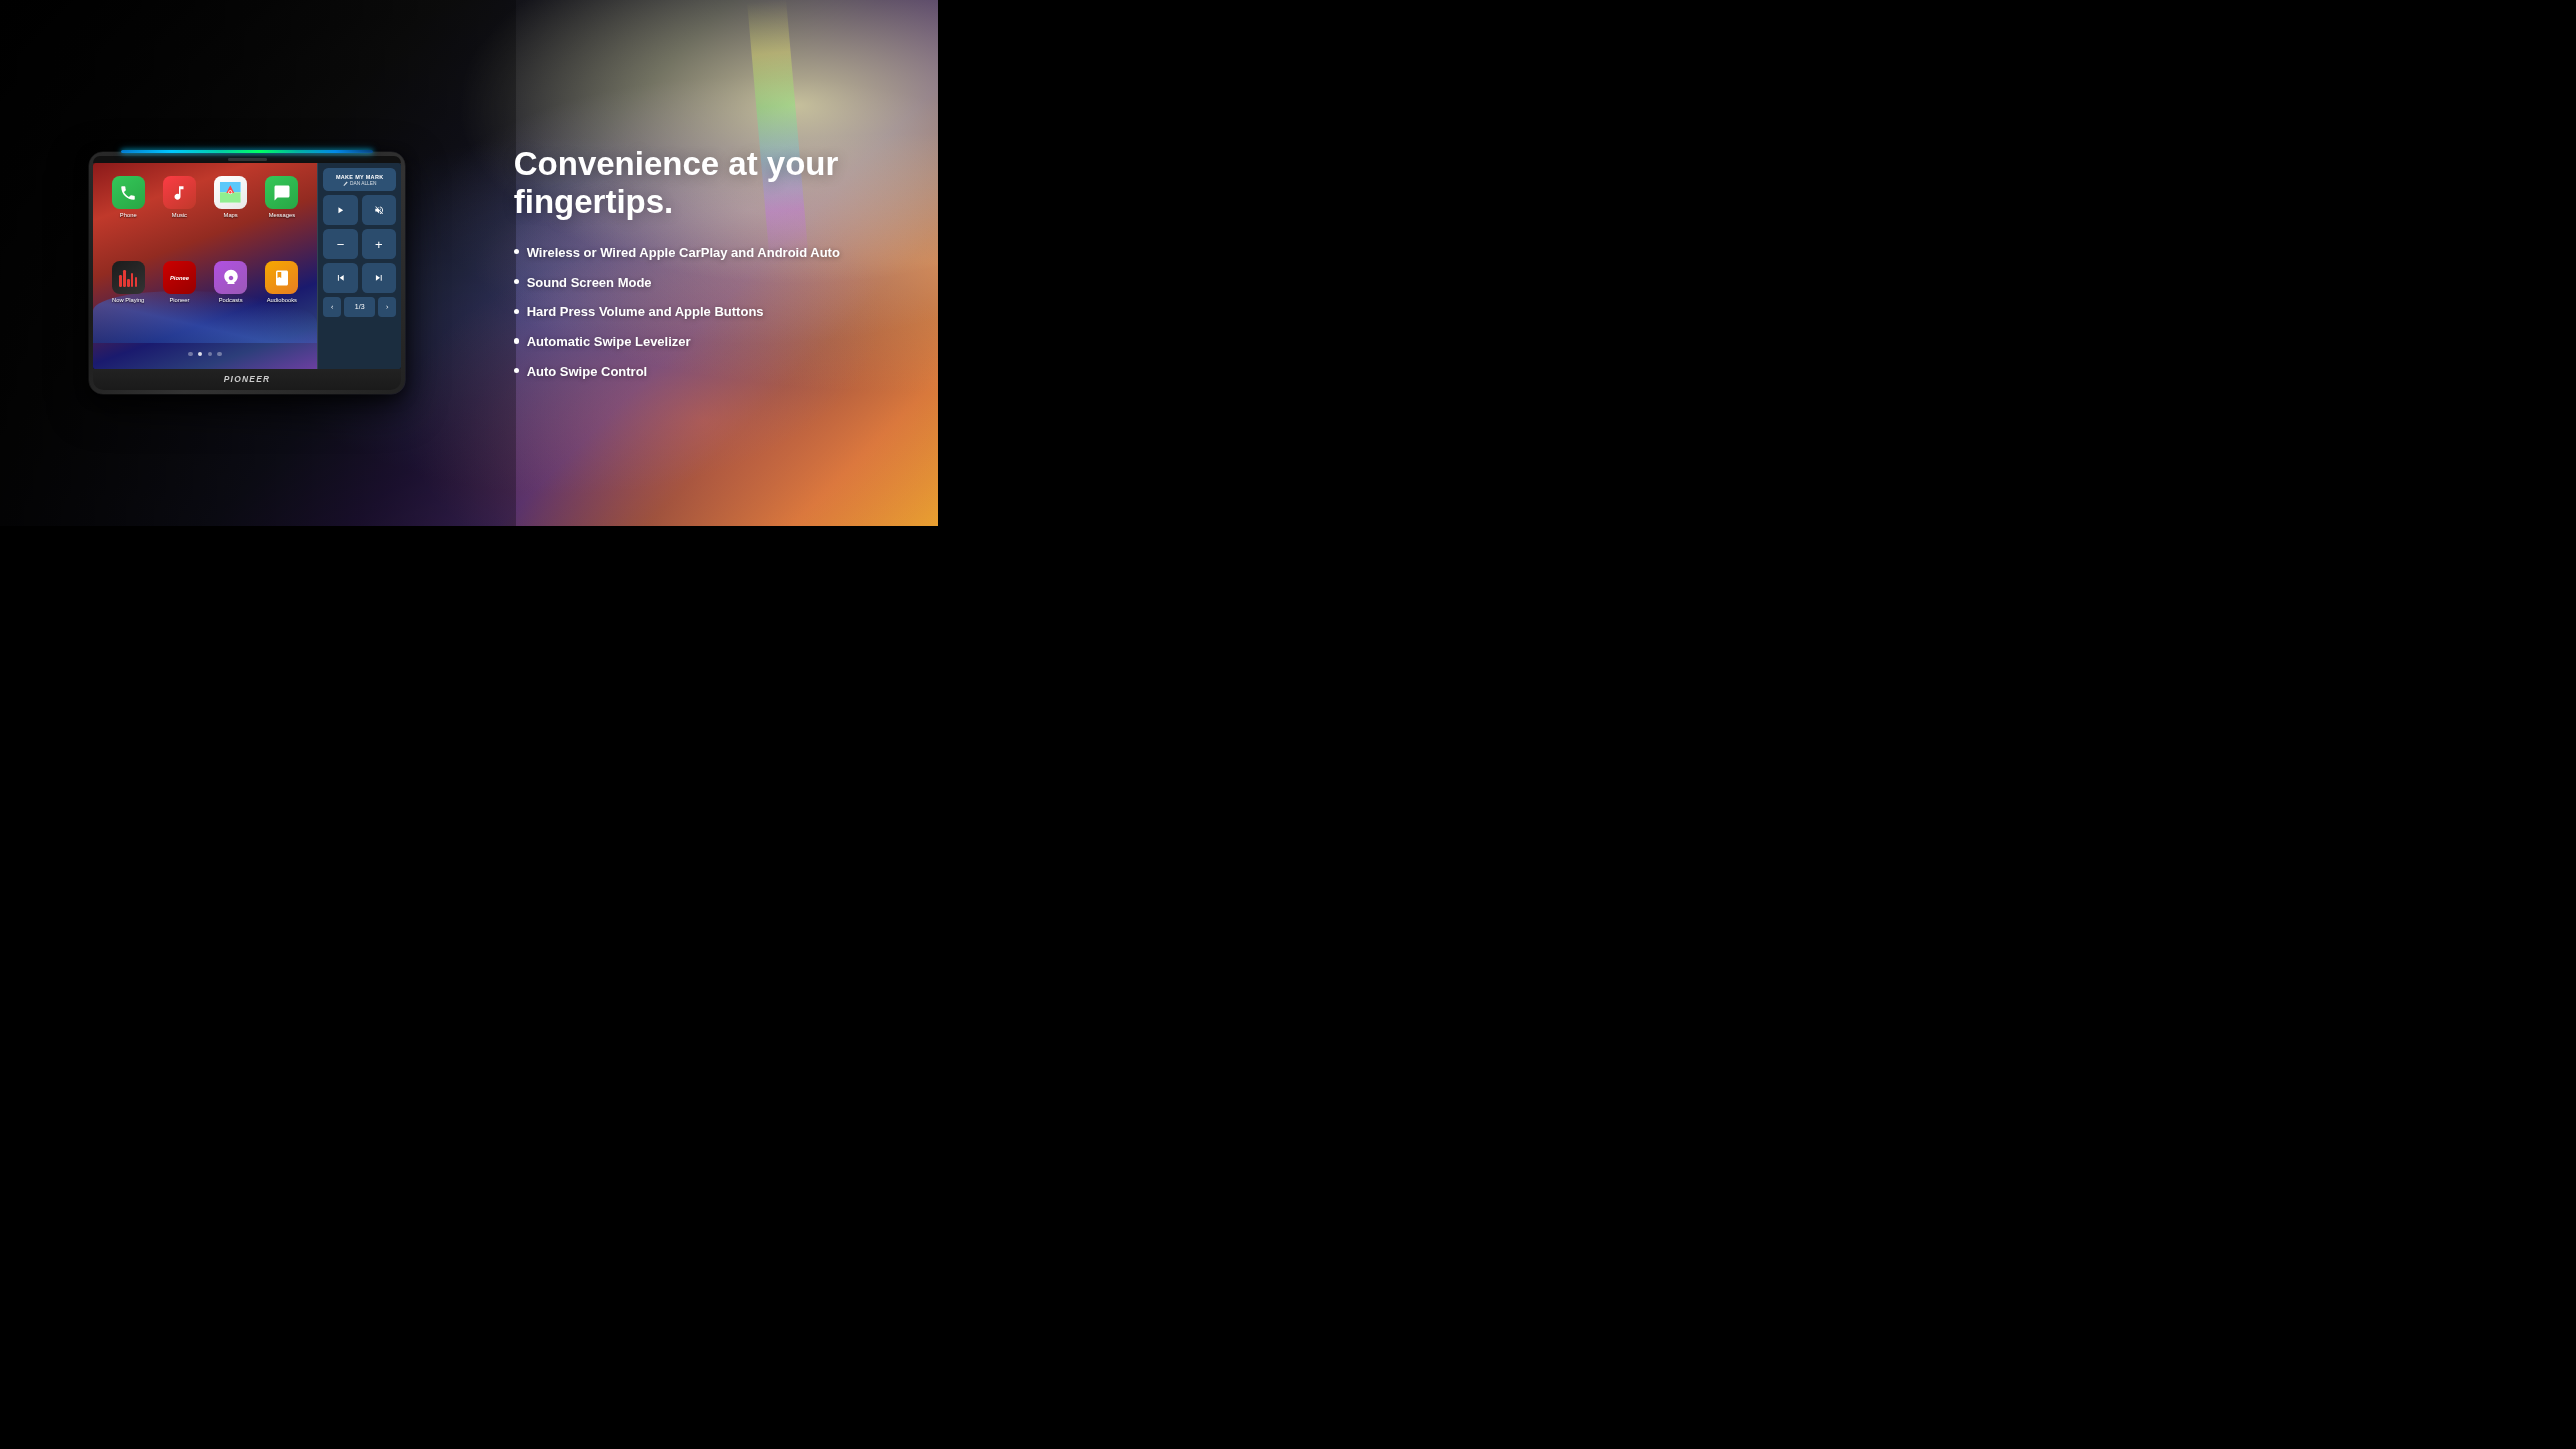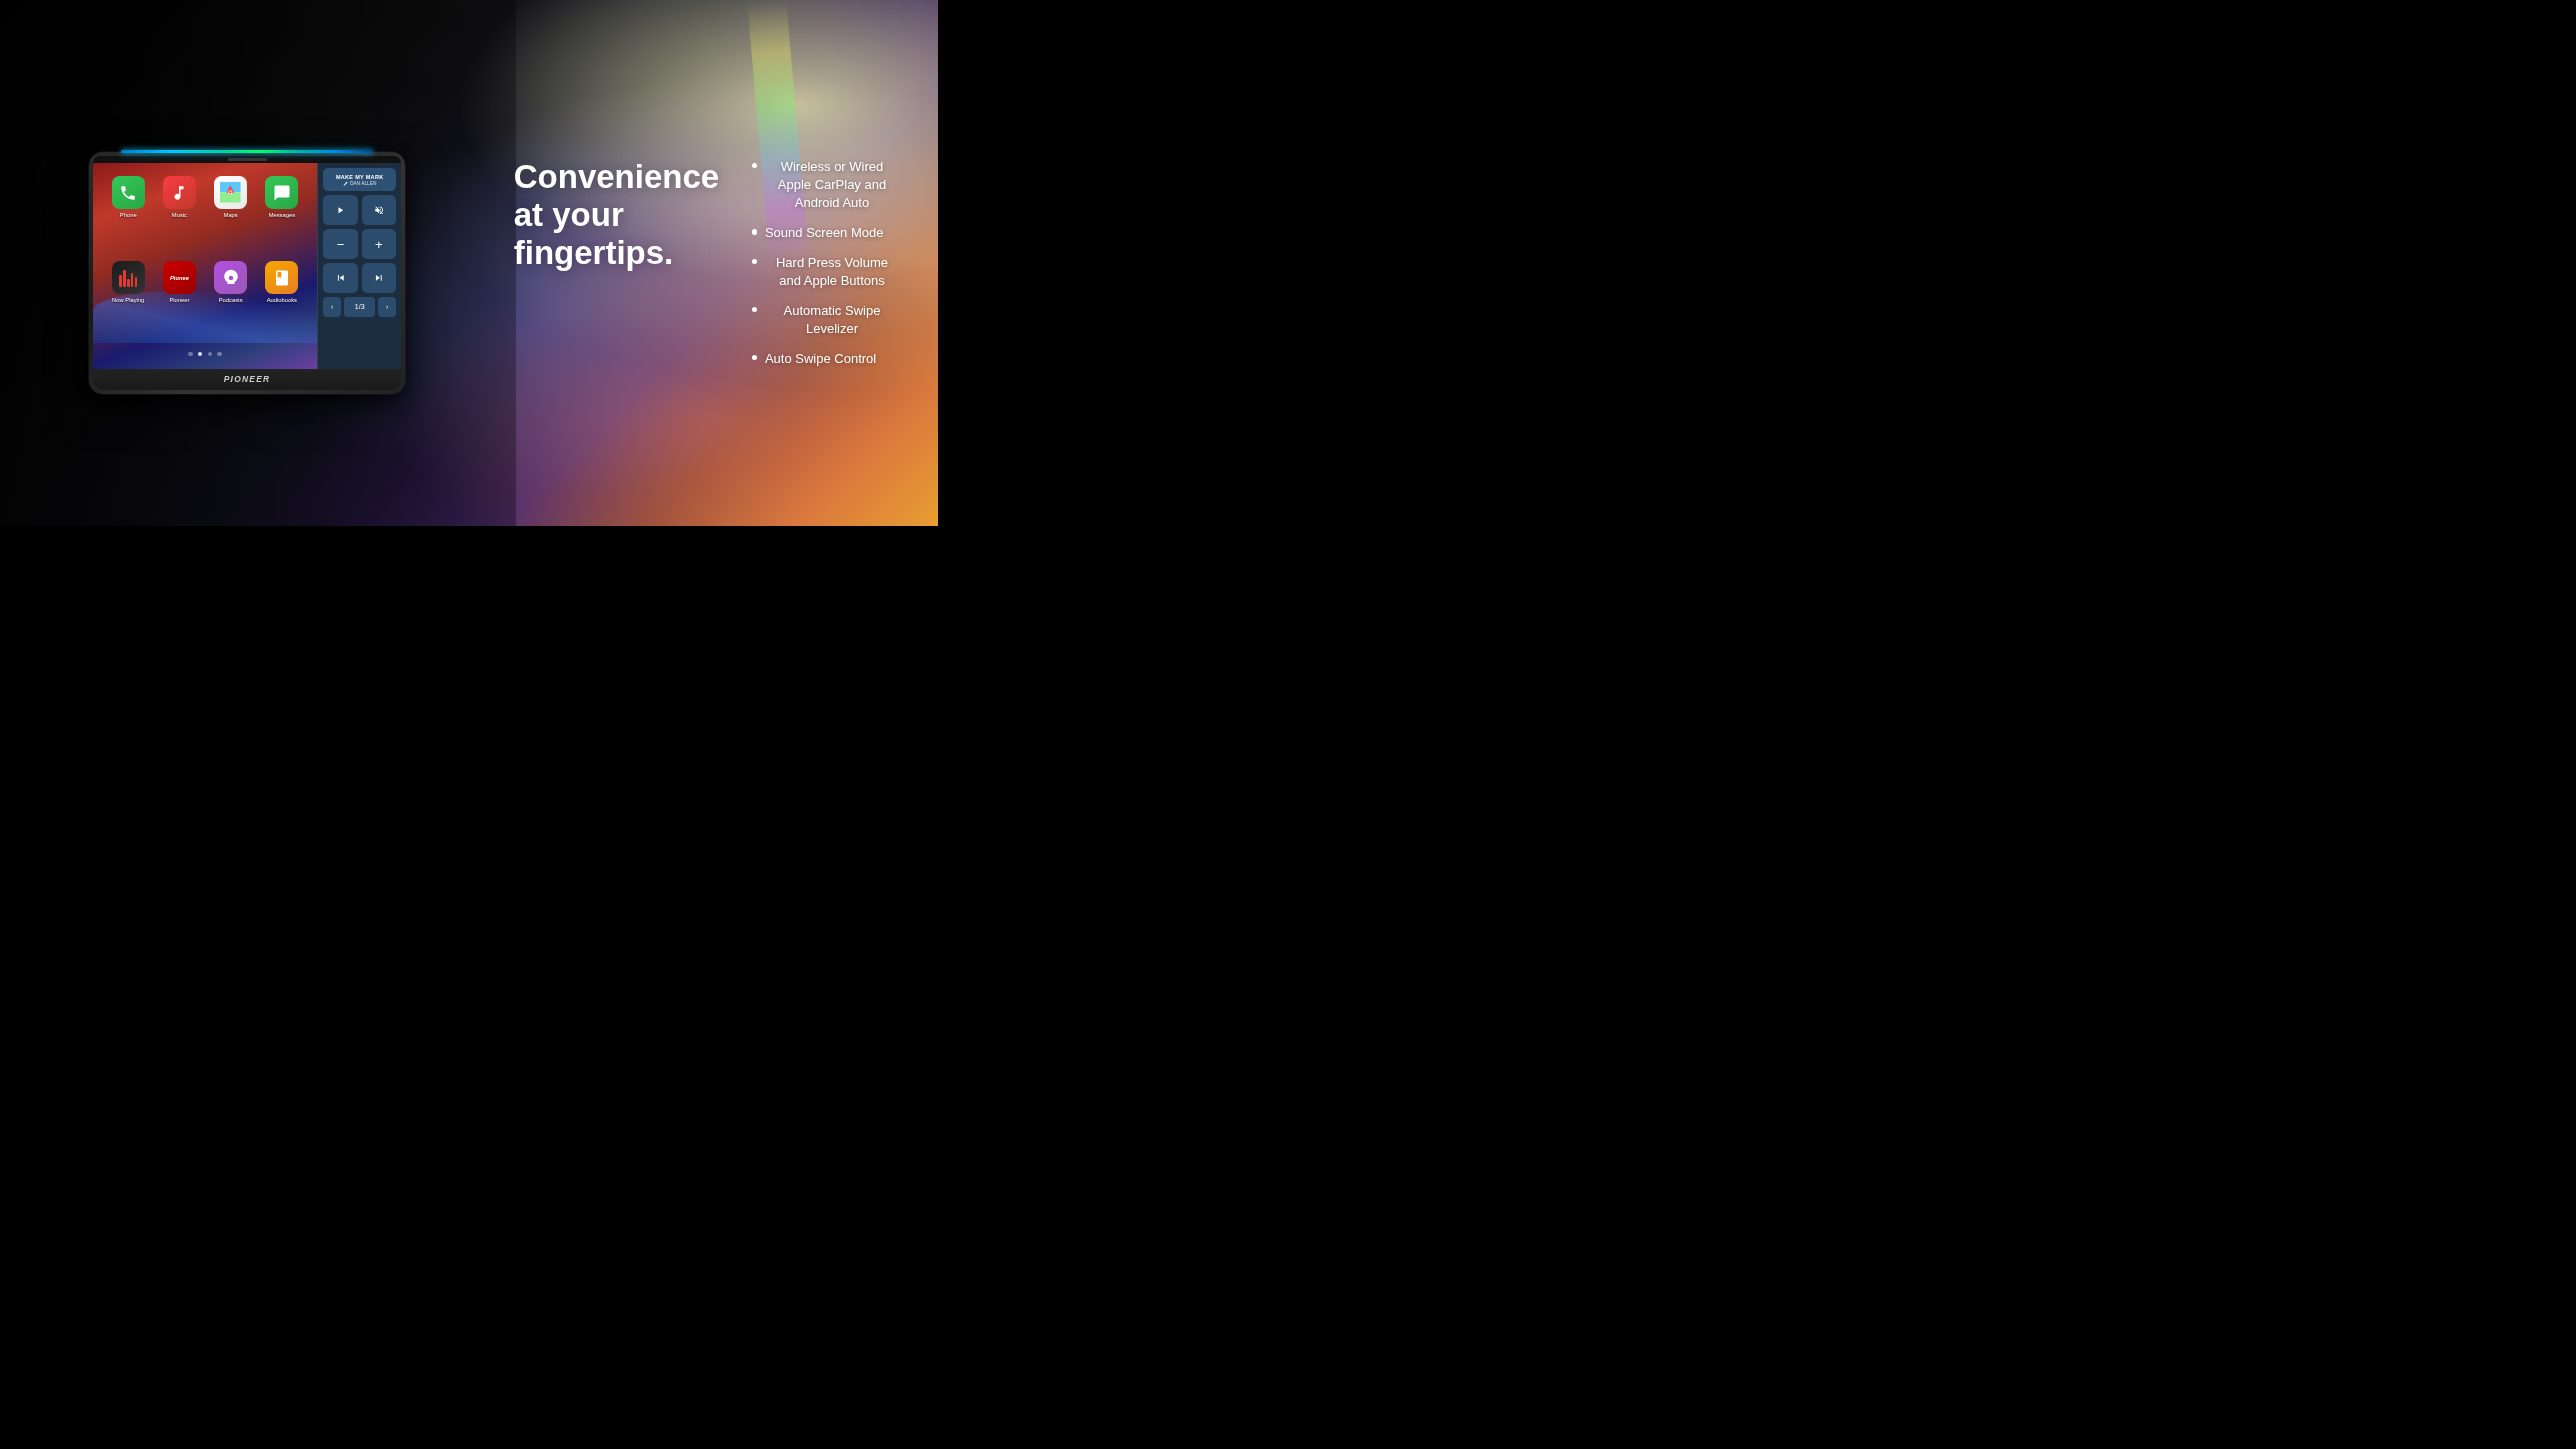--- a/index.html
+++ b/index.html
@@ -370,21 +370,21 @@
       font-weight: 600;
       letter-spacing: 1.3px;
       text-transform: uppercase;
     }
 
     
     .text-section {
       flex: 1;
       padding: 26px 39px 26px 26px;
       display: flex;
-      flex-direction: row;
+      flex-direction: column;
       justify-content: center;
     }
 
     .headline {
       font-size: 33px;
       font-weight: 700;
       color: #fff;
       line-height: 1.15;
       margin-bottom: 23px;
       text-shadow: 0 1.3px 13px rgba(0,0,0,0.3);
@@ -396,21 +396,21 @@
       flex-direction: column;
       gap: 11.6px;
     }
 
     .feature-item {
       display: flex;
       align-items: flex-start;
       gap: 7.7px;
       color: #fff;
       font-size: 13px;
-      font-weight: 400;
+      font-weight: 700;
       line-height: 1.4;
       text-shadow: 0 0.6px 5.2px rgba(0,0,0,0.4);
       text-align: center;
     }
 
     .bullet-dot {
       width: 5.2px;
       height: 5.2px;
       background: #fff;
       border-radius: 50%;

